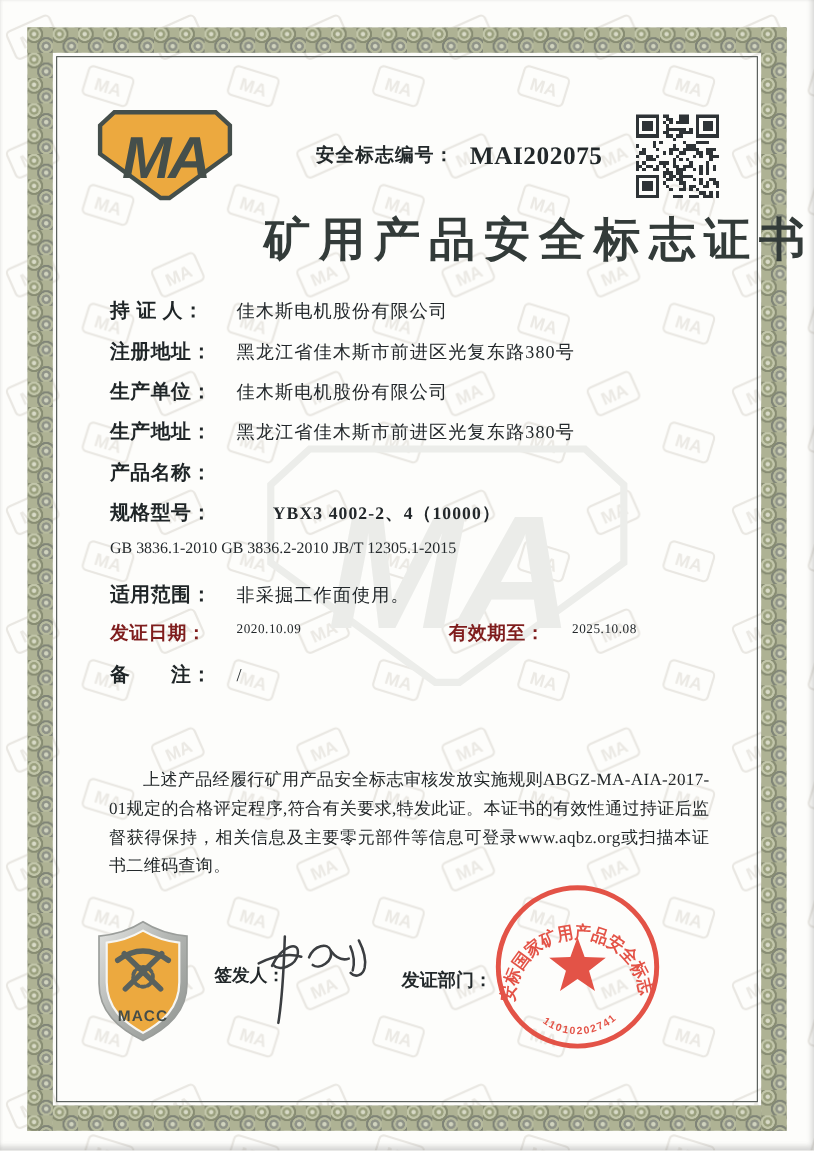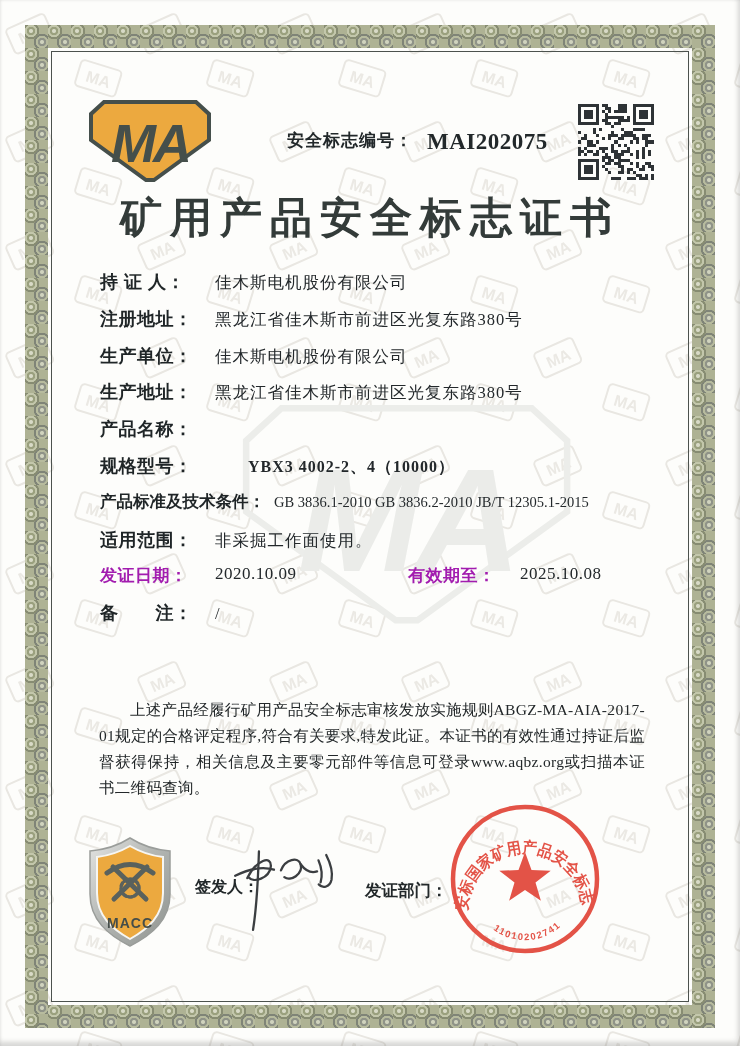--- a/index.html
+++ b/index.html
@@ -29,37 +29,37 @@
     border:1.5px solid #4c524e;pointer-events:none;
   }
   
   .content{position:absolute;inset:0;z-index:3;}
   .ma-logo{position:absolute;left:88px;top:99px;}
   .issue-line{position:absolute;left:287px;top:129px;display:flex;align-items:flex-start;gap:14px;white-space:nowrap;}
   .issue-label{font-weight:700;font-size:17px;color:#22282a;letter-spacing:1px;}
   .issue-number{font-family:"Liberation Serif",serif;font-weight:700;font-size:23px;color:#22282a;letter-spacing:.5px;}
   .qr{position:absolute;left:578px;top:104px;width:76px;height:76px;}
   .cert-title{
-    position:absolute;left:0;right:0;top:190px;text-align:center;
+    position:absolute;left:0;right:0;top:190px;text-align:right;
     font-family:"Liberation Serif",serif;font-weight:700;font-size:42px;
     color:#333b39;letter-spacing:8px;white-space:nowrap;
   }
   .fields{position:absolute;left:100px;top:270px;width:548px;}
   .row{height:36.8px;display:flex;align-items:baseline;}
   .flabel{font-weight:700;font-size:18px;color:#1f2527;width:115px;flex:none;letter-spacing:.5px;white-space:nowrap;}
   .fvalue{font-family:"Liberation Serif",serif;font-size:16.5px;color:#23282b;letter-spacing:1px;white-space:nowrap;}
   .row.wide .flabel{width:auto;margin-right:9px;font-size:16.5px;letter-spacing:0;}
   .row.wide .fvalue{font-size:14.5px;letter-spacing:0;}
   .row.model .fvalue{font-family:Liberation Serif, serif;font-weight:600;font-size:16px;margin-left:33px;}
   .daterow{position:relative;height:36.8px;}
   .daterow span{position:absolute;top:0;white-space:nowrap;}
   .d-lab1{left:0;}  .d-val1{left:115px;}
   .d-lab2{left:308px;} .d-val2{left:420px;}
-  .d-lab1,.d-lab2{font-weight:700;font-size:17px;color:#a21caf;letter-spacing:.5px;}
-  .d-val1,.d-val2{font-family:"Liberation Serif",serif;font-size:17px;color:#23282b;letter-spacing:.5px;}
+  .d-lab1,.d-lab2{font-weight:700;font-size:17px;color:#7f1d1d;letter-spacing:.5px;}
+  .d-val1,.d-val2{font-family:"Liberation Serif",serif;font-size:12px;color:#23282b;letter-spacing:.5px;}
   .statement{
     position:absolute;left:99px;top:697px;width:546px;
     font-family:"Liberation Serif",serif;font-size:15.5px;line-height:26px;
     color:#23282a;text-align:justify;text-indent:2em;letter-spacing:.3px;
   }
   .macc{position:absolute;left:86px;top:836px;}
   .signer-label{position:absolute;left:195px;top:877px;font-weight:700;font-size:16px;color:#22282a;white-space:nowrap;}
   .signature{position:absolute;left:228px;top:840px;}
   .issuer-label{position:absolute;left:365px;top:880px;font-weight:700;font-size:16.5px;color:#22282a;white-space:nowrap;}
   .stamp{position:absolute;left:447px;top:802px;opacity:.93;}
@@ -317,21 +317,20 @@
         <span class="fvalue">黑龙江省佳木斯市前进区光复东路380号</span>
       </div>
     <div class="row">
         <span class="flabel">产品名称：</span>
       </div>
     <div class="row model">
         <span class="flabel">规格型号：</span>
         <span class="fvalue">YBX3 4002-2、4（10000）</span>
       </div>
     <div class="row wide">
-        <span class="flabel">产品标准及技术条件：</span>
         <span class="fvalue">GB 3836.1-2010 GB 3836.2-2010 JB/T 12305.1-2015</span>
       </div>
     <div class="row">
         <span class="flabel">适用范围：</span>
         <span class="fvalue">非采掘工作面使用。</span>
       </div>
 
     <div class="daterow">
       <span class="d-lab1">发证日期：</span>
       <span class="d-val1">2020.10.09</span>

